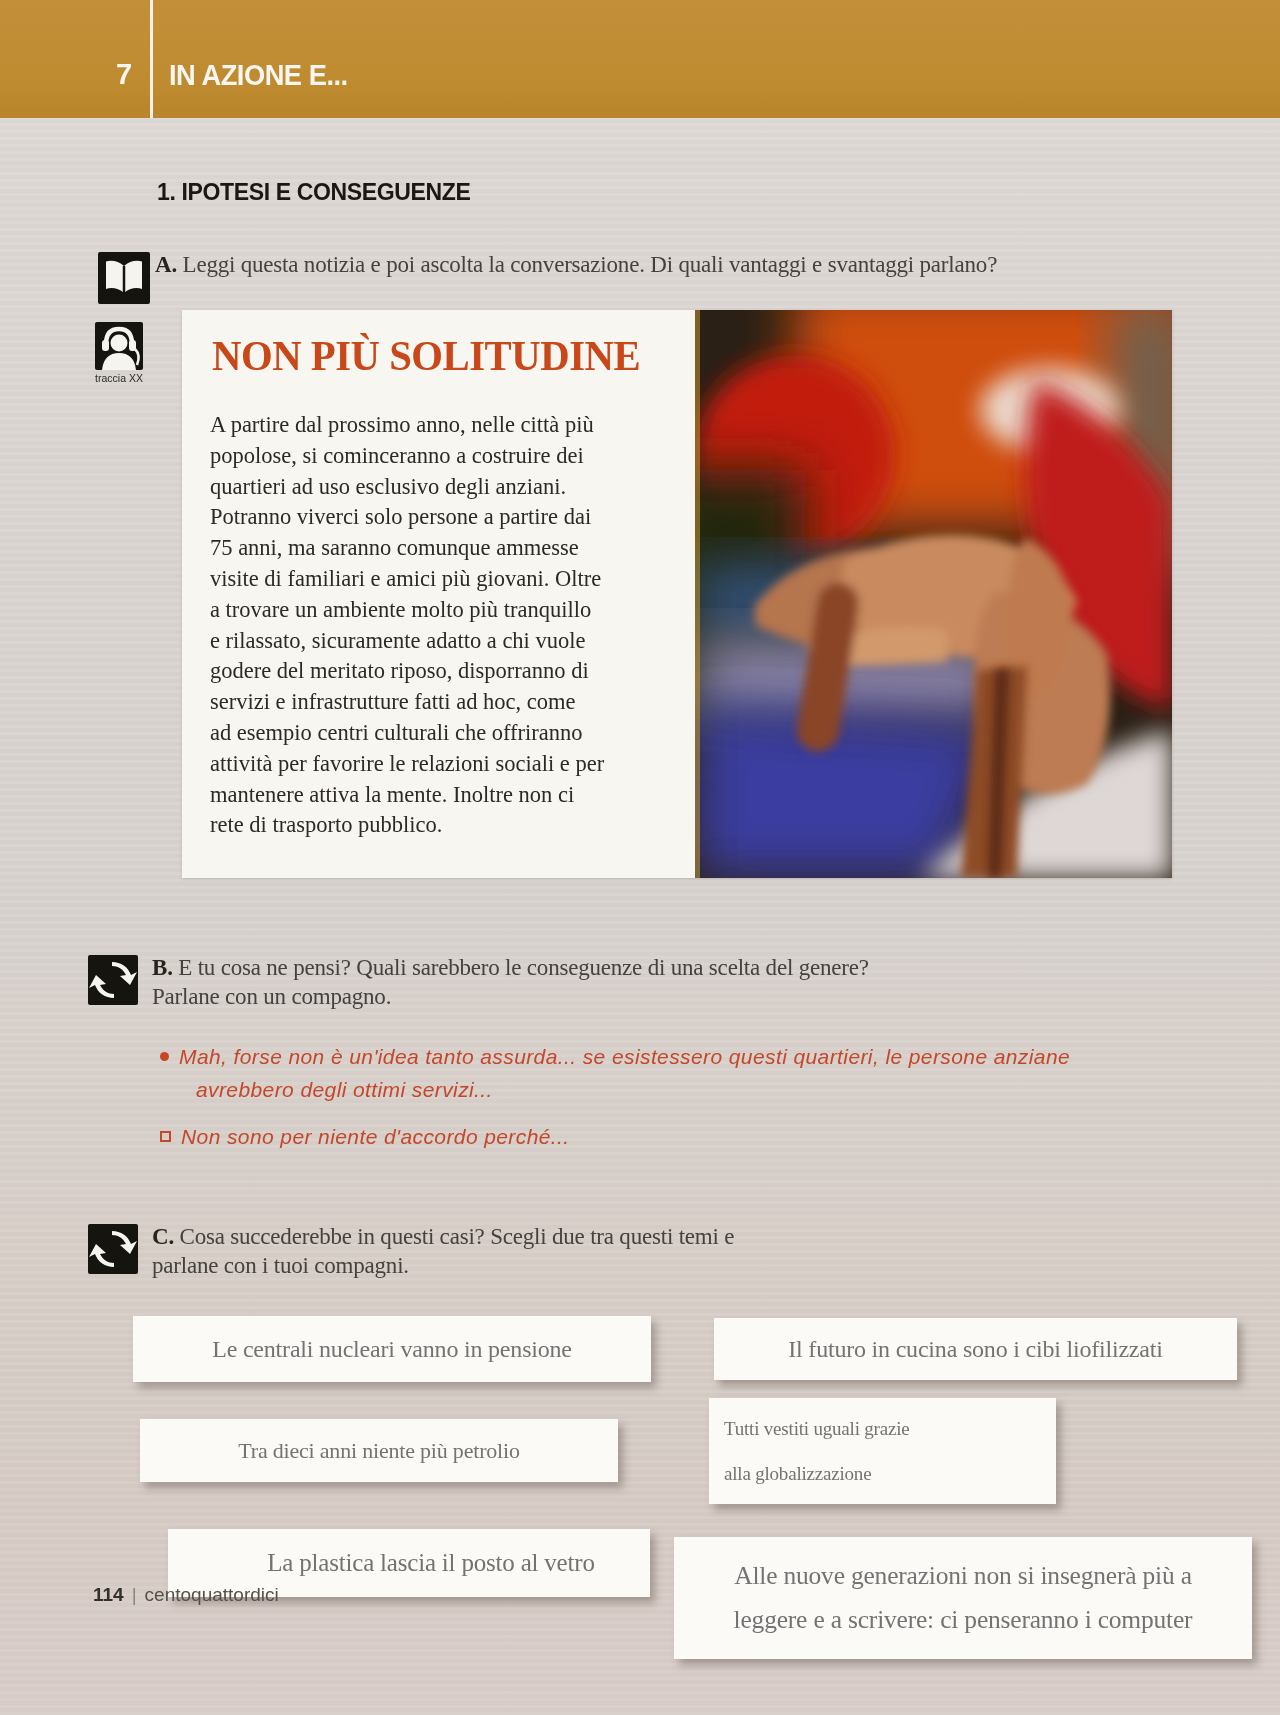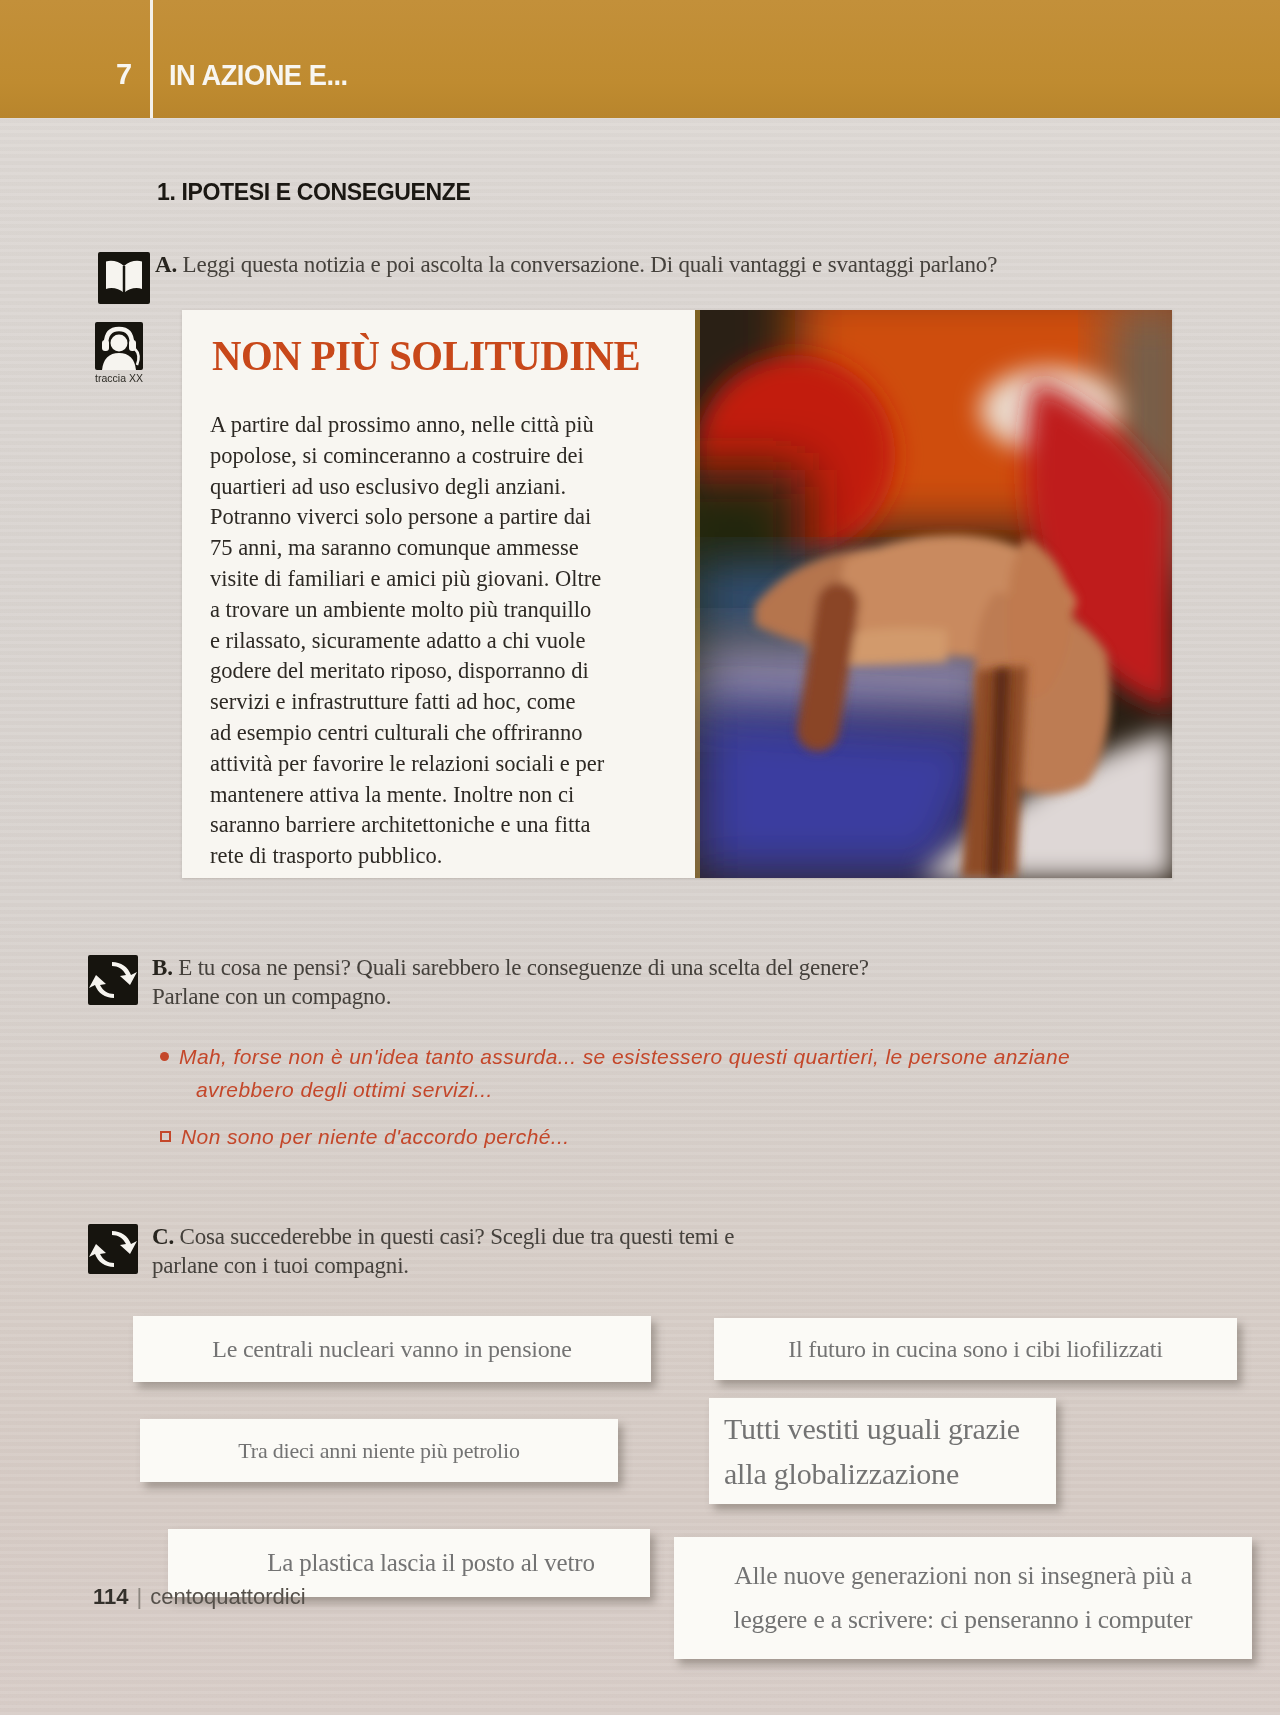--- a/index.html
+++ b/index.html
@@ -42,25 +42,25 @@
   .bullet{flex:none;margin-top:12px;margin-right:10px;}
   .bullet-dot{width:9px;height:9px;border-radius:50%;background:#c4472a;}
   .bullet-square{width:7px;height:7px;border:2px solid #c4472a;background:transparent;margin-top:11px;}
   .example-text{flex:1;font-style:italic;font-size:21px;line-height:33px;color:#c4472a;letter-spacing:.4px;white-space:pre-line;padding-left:17px;text-indent:-17px;}
   
   .topics{position:absolute;left:0;top:0;}
   .topic-card{position:absolute;background:#fbfaf6;box-shadow:5px 6px 8px rgba(100,90,82,.45);display:flex;align-items:center;justify-content:center;text-align:center;font-family:"Liberation Serif",serif;font-weight:normal;color:#737373;white-space:pre-line;letter-spacing:-0.2px;}
   .topics .item-0{left:133px;top:1316px;width:518px;height:66px;font-size:24px;}
   .topics .item-1{left:714px;top:1318px;width:523px;height:62px;font-size:24px;}
   .topics .item-2{left:140px;top:1419px;width:478px;height:63px;font-size:22px;}
-  .topics .item-3{left:709px;top:1398px;width:347px;height:106px;font-size:30px;line-height:45px;justify-content:flex-start;text-align:left;padding-left:15px;box-sizing:border-box;}
+  .topics .item-3{left:709px;top:1398px;width:347px;height:106px;font-size:19px;line-height:45px;justify-content:flex-start;text-align:left;padding-left:15px;box-sizing:border-box;}
   .topics .item-4{left:168px;top:1529px;width:438px;height:68px;font-size:25px;padding-left:44px;}
   .topics .item-5{left:674px;top:1537px;width:578px;height:122px;font-size:25.5px;line-height:44px;}
   
-  .footer{position:absolute;left:93px;top:1584px;font-size:22px;color:#55504a;display:flex;align-items:baseline;text-align:center;}
+  .footer{position:absolute;left:93px;top:1584px;font-size:19px;color:#55504a;display:flex;align-items:baseline;text-align:center;}
   .footer .pg-num{font-weight:bold;color:#33302b;}
   .footer .pg-div{margin:0 8px;color:#8a857e;font-weight:300;}
 </style>
 </head>
 <body>
 
 <div class="page">
 
   <header class="topbar">
     <span class="chapter-num">7</span>
@@ -104,21 +104,20 @@
         <div class="article-line item-3">Potranno viverci solo persone a partire dai</div>
         <div class="article-line item-4">75 anni, ma saranno comunque ammesse</div>
         <div class="article-line item-5">visite di familiari e amici più giovani. Oltre</div>
         <div class="article-line item-6">a trovare un ambiente molto più tranquillo</div>
         <div class="article-line item-7">e rilassato, sicuramente adatto a chi vuole</div>
         <div class="article-line item-8">godere del meritato riposo, disporranno di</div>
         <div class="article-line item-9">servizi e infrastrutture fatti ad hoc, come</div>
         <div class="article-line item-10">ad esempio centri culturali che offriranno</div>
         <div class="article-line item-11">attività per favorire le relazioni sociali e per</div>
         <div class="article-line item-12">mantenere attiva la mente. Inoltre non ci</div>
-        <div class="article-line item-13">saranno barriere architettoniche e una fitta</div>
         <div class="article-line item-14">rete di trasporto pubblico.</div>
       </div>
     <div class="article-photo">
       <svg width="477" height="568" viewBox="0 0 477 568" preserveAspectRatio="none">
         <defs>
           <filter id="bl28" x="-40%" y="-40%" width="180%" height="180%">
               <feGaussianBlur stdDeviation="26"></feGaussianBlur>
             </filter>
           <filter id="bl12" x="-40%" y="-40%" width="180%" height="180%">
               <feGaussianBlur stdDeviation="12"></feGaussianBlur>

